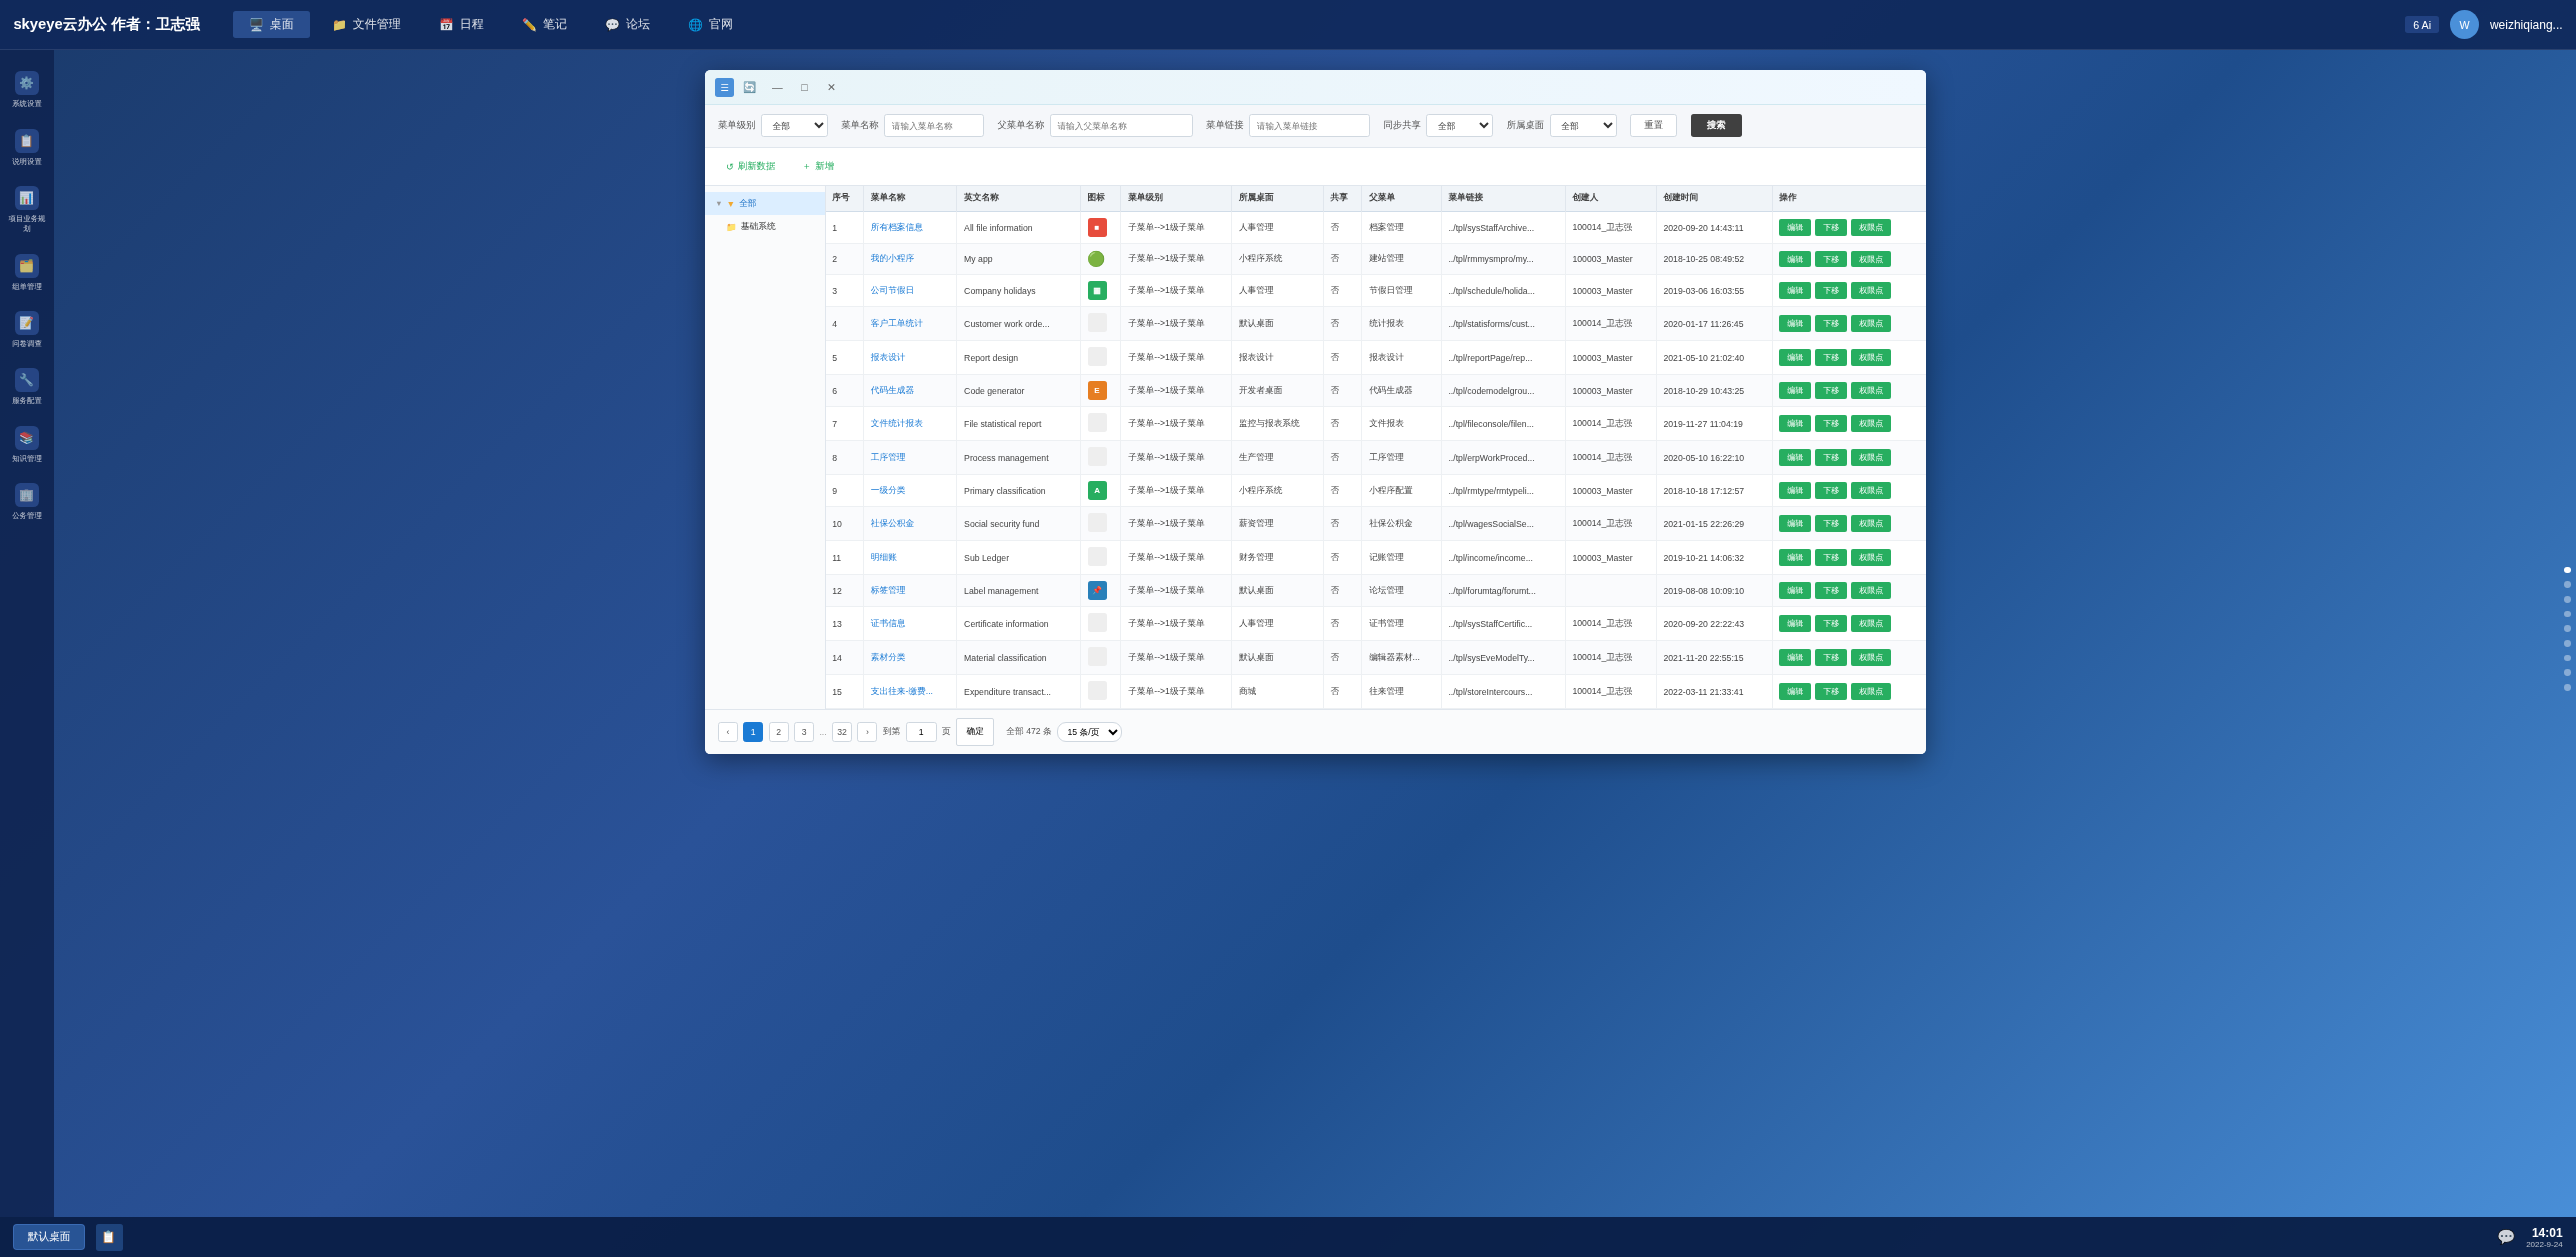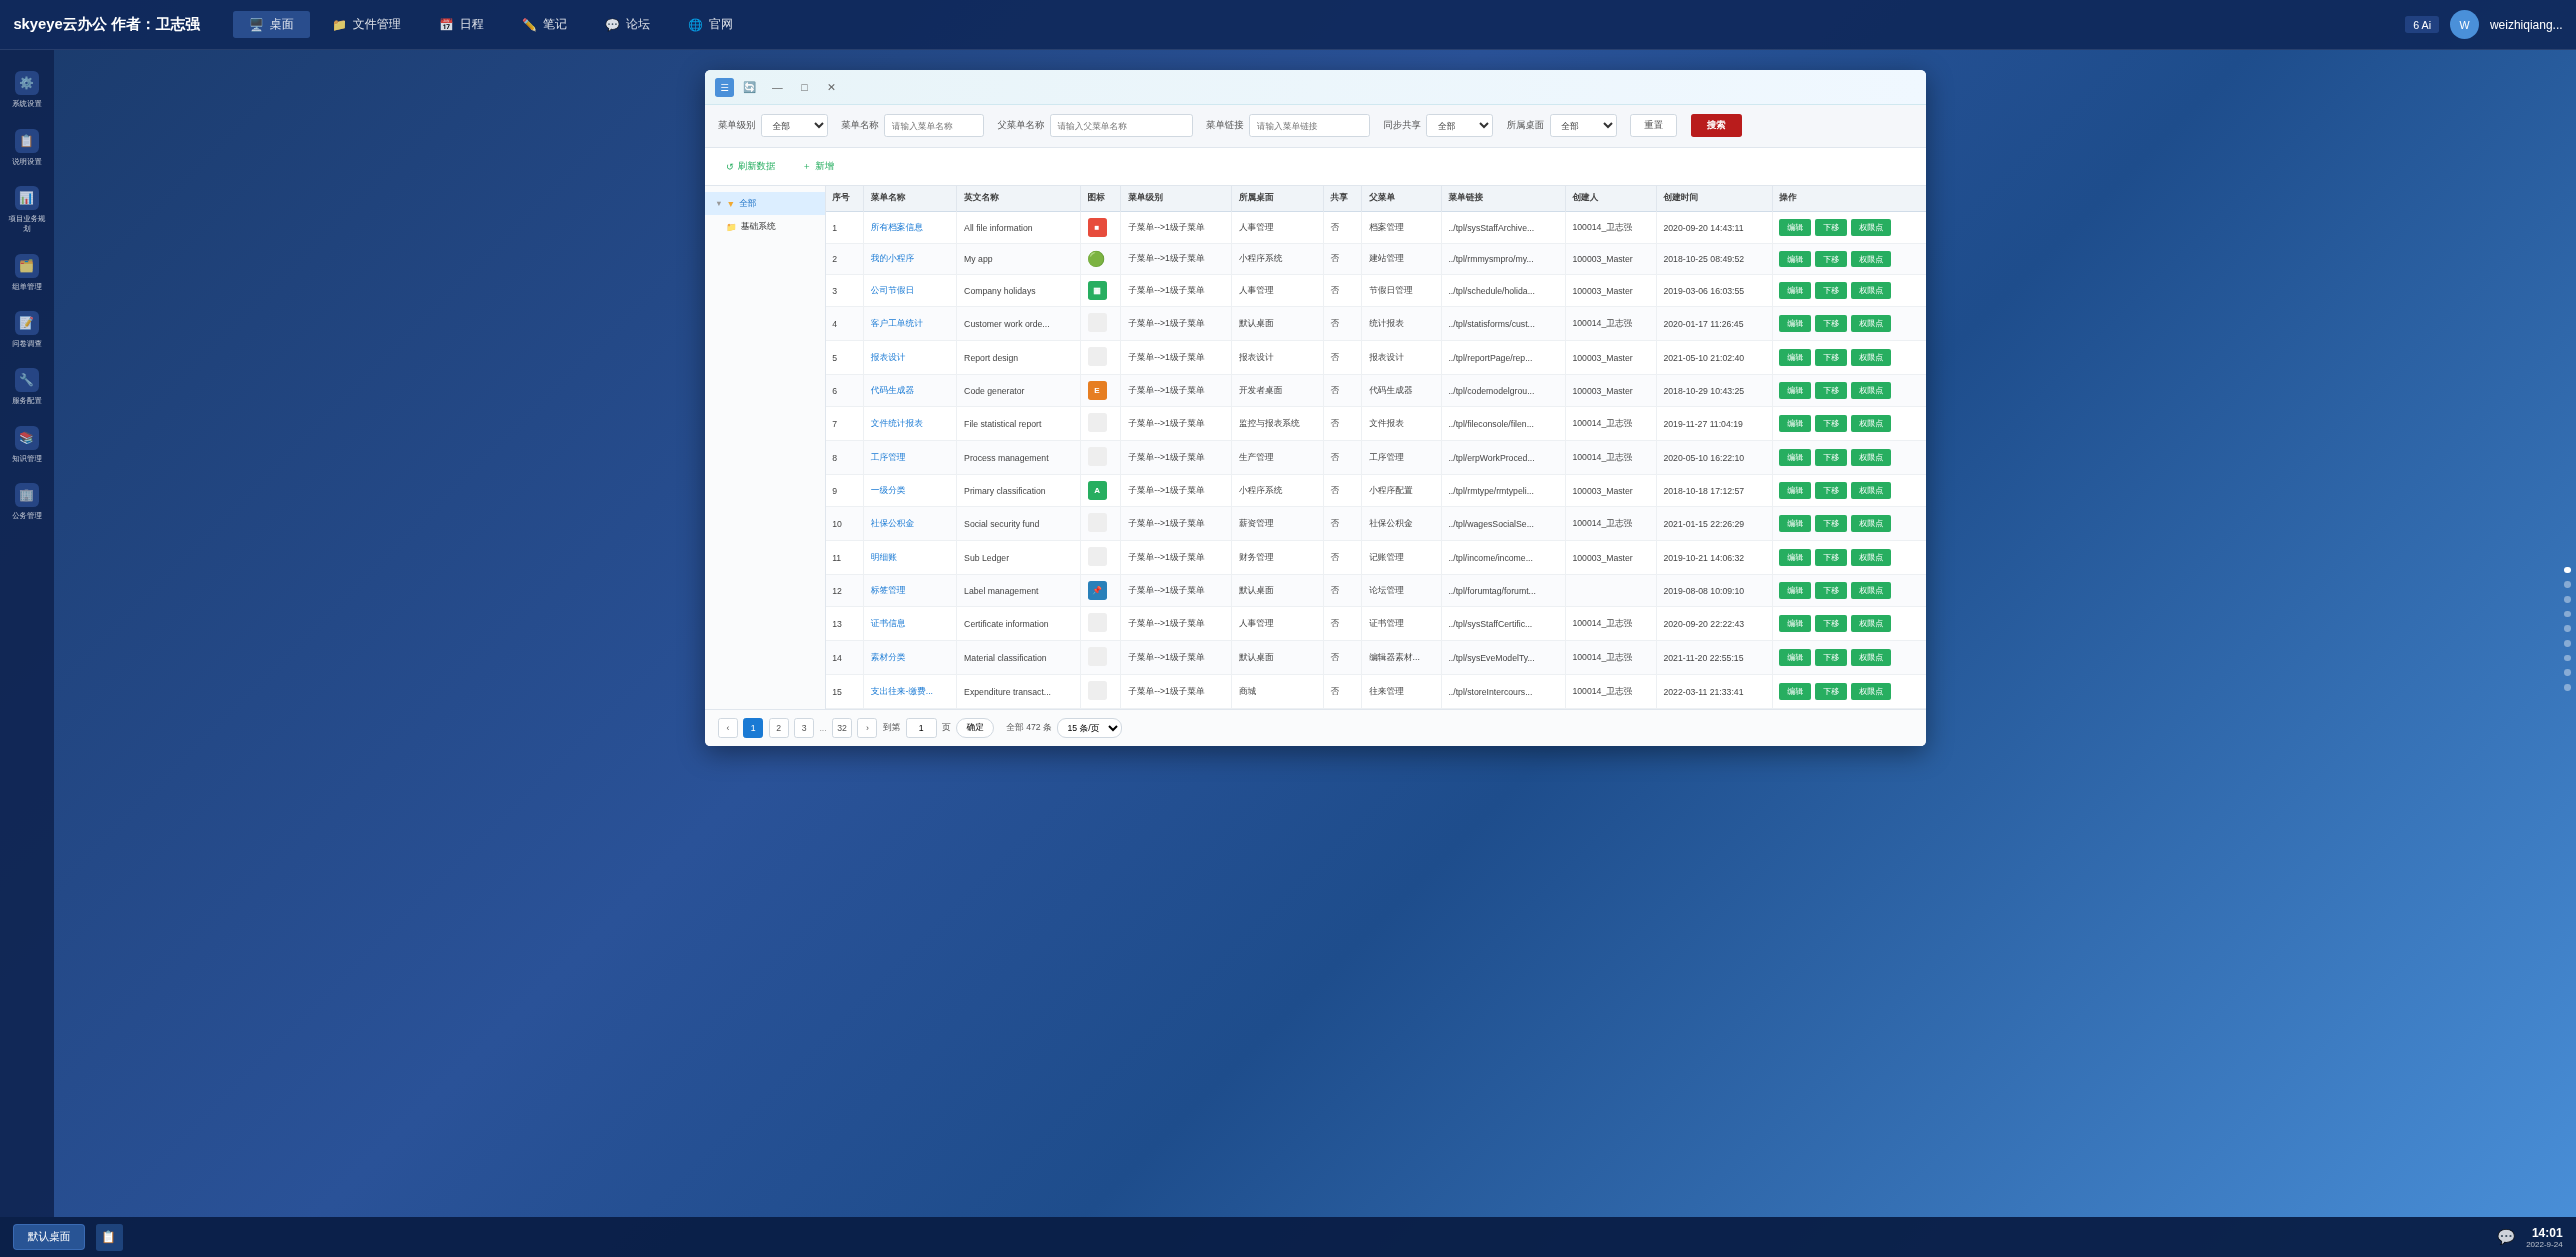--- a/index.html
+++ b/index.html
@@ -251,21 +251,21 @@
       background: #fff;
       color: #555;
       font-size: 9.4px;
       cursor: pointer;
     }
     .btn-search {
       height: 23px;
       padding: 0 16px;
       border: none;
       border-radius: 2.7px;
-      background: #b91c1c;
+      background: #404040;
       color: #fff;
       font-size: 9.4px;
       cursor: pointer;
       font-weight: bold;
     }
 
     
     .toolbar {
       padding: 8px 13.4px;
       display: flex;
@@ -448,24 +448,24 @@
     .goto-text { font-size: 8.7px; color: #555; }
     .goto-input {
       width: 31px;
       height: 20px;
       border: 0.7px solid #d0d8e0;
       border-radius: 2.7px;
       text-align: center;
       font-size: 8.7px;
     }
     .confirm-btn {
-      height: 20px;
+      height: 28px;
       padding: 0 9.4px;
       border: 0.7px solid #d0d8e0;
-      border-radius: 10px;
+      border-radius: 2px;
       background: #fff;
       font-size: 8.7px;
       cursor: pointer;
     }
     .total-text { font-size: 8.7px; color: #555; margin-left: 6.7px; }
     .per-page-select {
       height: 20px;
       border: 0.7px solid #d0d8e0;
       border-radius: 9px;
       padding: 0 5.4px;

